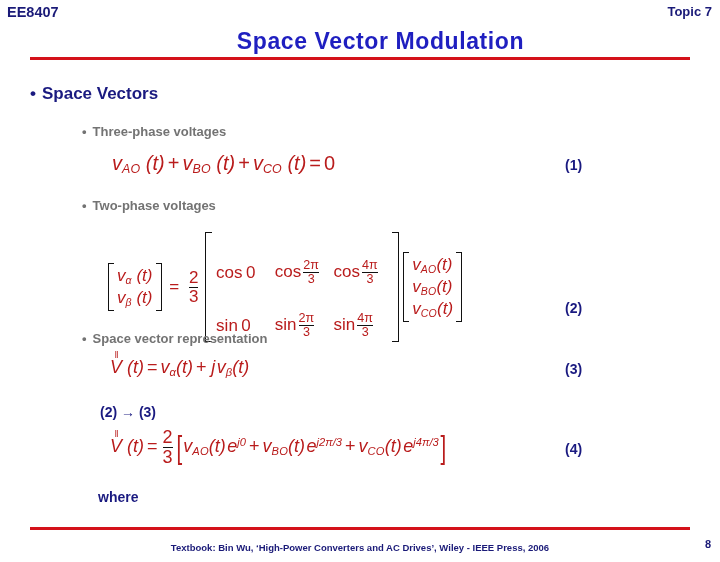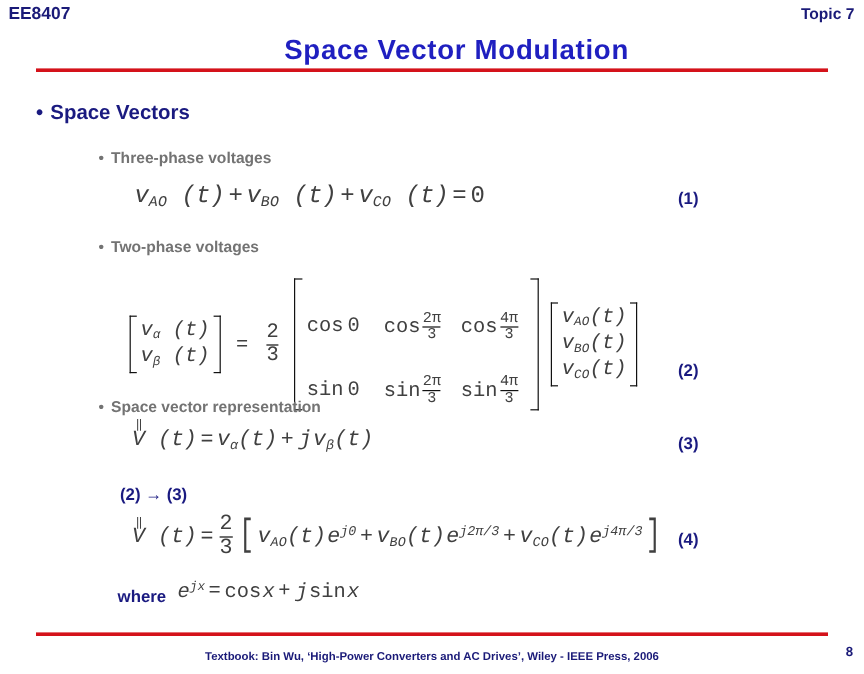--- a/index.html
+++ b/index.html
@@ -104,22 +104,22 @@
   .where-label {
     position: absolute;
     font-size: 14px;
     font-weight: bold;
     color: #1a1a80;
   }
 
   
   .math {
     position: absolute;
-    font-family: Liberation Mono, monospace;
-    color: #404040;
+    font-family: Liberation Sans, sans-serif;
+    color: #b91c1c;
     white-space: nowrap;
   }
   .mi { font-style: italic; }
   .mr { font-style: normal; }
   .sub {
     font-size: 0.62em;
     font-style: italic;
     vertical-align: -0.28em;
     letter-spacing: 0.2px;
   }
@@ -295,21 +295,18 @@
   <div class="eq-num" style="left:565px; top:361px;">(3)</div>
 
   <div class="arrow-note" style="left:100px; top:404px;">(2) → (3)</div>
 
   <div class="math" style="left:110px; top:428px; font-size:18px;">
     <span class="vecaccent"><span class="bars">‖</span><span class="mi">V</span></span><span class="mi"> (t)</span><span class="op mr">=</span><span class="frac"><span class="num mr">2</span><span class="den mr">3</span></span><span class="bigbrk-l mr">[</span><span class="mi">v</span><span class="sub">AO</span><span class="mi">(t)</span><span class="mi"> e</span><span class="sup mi">j0</span><span class="op mr">+</span><span class="mi">v</span><span class="sub">BO</span><span class="mi">(t)</span><span class="mi"> e</span><span class="sup mi">j2π/3</span><span class="op mr">+</span><span class="mi">v</span><span class="sub">CO</span><span class="mi">(t)</span><span class="mi"> e</span><span class="sup mi">j4π/3</span><span class="bigbrk-r mr">]</span>
   </div>
   <div class="eq-num" style="left:565px; top:441px;">(4)</div>
 
   <div class="where-label" style="left:98px; top:489px;">where</div>
-  <div class="math" style="left:148px; top:484px; font-size:17px;">
-    <span class="mi">e</span><span class="sup mi">jx</span><span class="op mr">=</span><span class="mr">cos </span><span class="mi">x</span><span class="op mr">+</span><span class="mi"> j </span><span class="mr">sin </span><span class="mi">x</span>
-  </div>
 
   <div class="rule-bottom"></div>
   <div class="footer-text">Textbook: Bin Wu, ‘High-Power Converters and AC Drives’, Wiley - IEEE Press, 2006</div>
   <div class="page-number">8</div>
 
 </div>
 
 </body></html>

